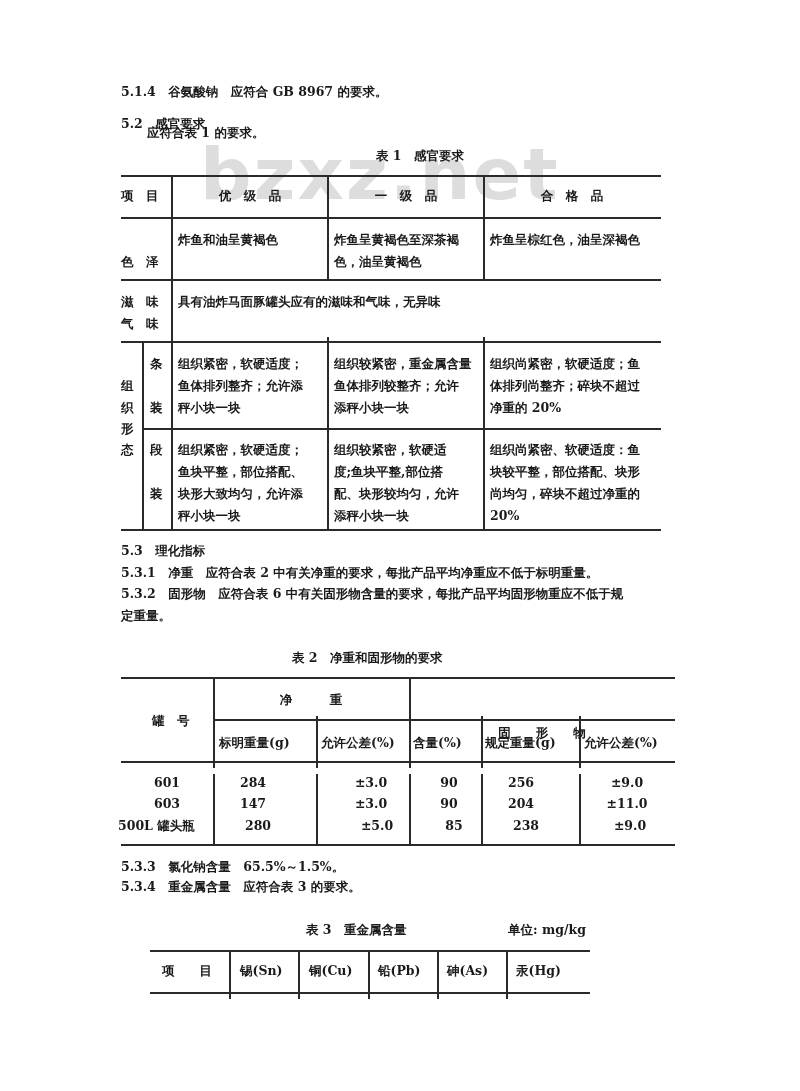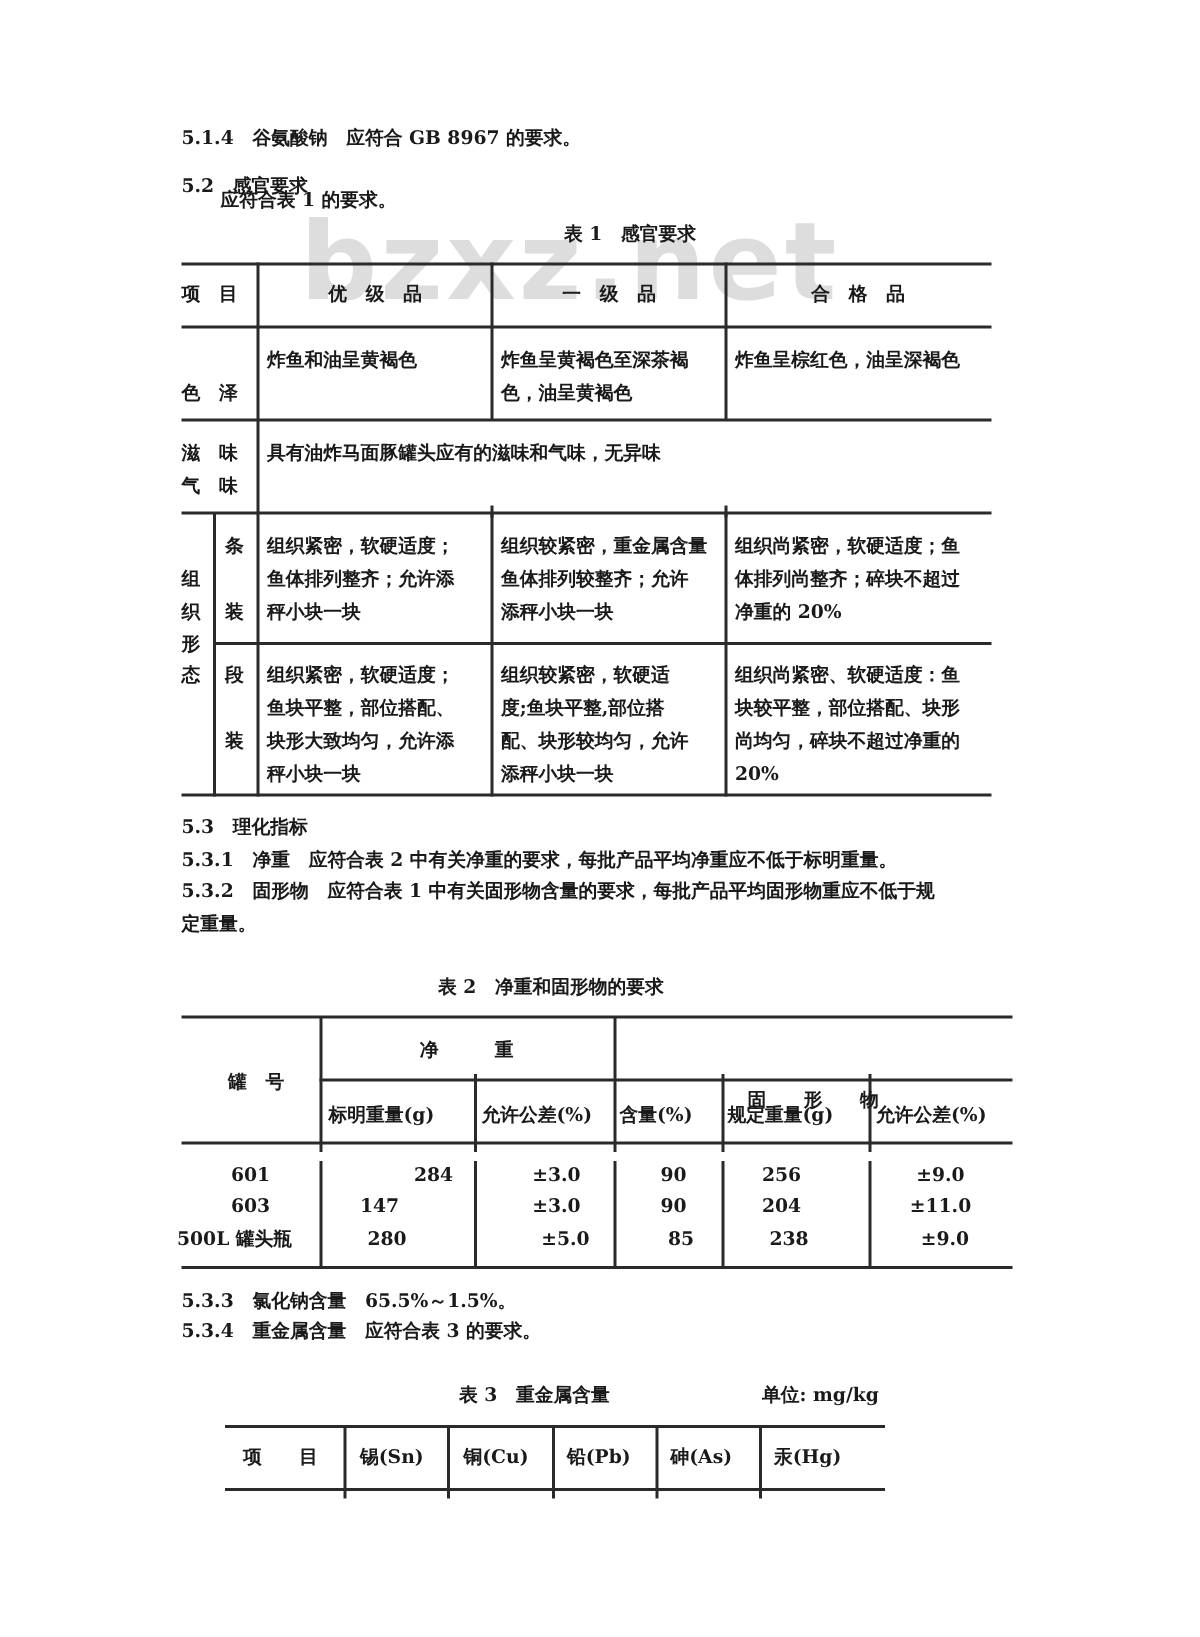--- a/index.html
+++ b/index.html
@@ -87,21 +87,21 @@
   <div class="cell" style="left:334px; top:486px;">配、块形较均匀，允许</div>
   <div class="cell" style="left:334px; top:508px;">添秤小块一块</div>
   <div class="cell" style="left:490px; top:442px;">组织尚紧密、软硬适度：鱼</div>
   <div class="cell" style="left:490px; top:464px;">块较平整，部位搭配、块形</div>
   <div class="cell" style="left:490px; top:486px;">尚均匀，碎块不超过净重的</div>
   <div class="cell" style="left:490px; top:508px;">20%</div>
 </div>
 
 <div class="abs txt" style="left:121px; top:543px;">5.3　理化指标</div>
 <div class="abs txt" style="left:121px; top:565px;">5.3.1　净重　应符合表 2 中有关净重的要求，每批产品平均净重应不低于标明重量。</div>
-<div class="abs txt" style="left:121px; top:586px;">5.3.2　固形物　应符合表 1 中有关固形物含量的要求，每批产品平均固形物重应不低于规</div>
+<div class="abs txt" style="left:121px; top:586px;">5.3.2　固形物　应符合表 6 中有关固形物含量的要求，每批产品平均固形物重应不低于规</div>
 <div class="abs txt" style="left:121px; top:608px;">定重量。</div>
 <div class="abs txt" style="left:292px; top:650px;">表 2　净重和固形物的要求</div>
 
 <div>
   <div class="hr" style="left:121px; width:554px; top:677px;"></div>
   <div class="hr" style="left:213px; width:462px; top:719px;"></div>
   <div class="hr" style="left:121px; width:554px; top:761px;"></div>
   <div class="hr" style="left:121px; width:554px; top:844px;"></div>
 
   <div class="vr" style="left:213px; top:678px; height:90px;"></div>
@@ -120,21 +120,21 @@
   <div class="cell center" style="left:409px; width:266px; top:725px;">固　　形　　物</div>
 
   <div class="cell" style="left:219px; top:735px;">标明重量(g)</div>
   <div class="cell" style="left:321px; top:735px;">允许公差(%)</div>
   <div class="cell" style="left:413px; top:735px;">含量(%)</div>
   <div class="cell" style="left:485px; top:735px;">规定重量(g)</div>
   <div class="cell" style="left:584px; top:735px;">允许公差(%)</div>
 
   <div>
     <div class="cell center" style="left:121px; width:92px; top:775px;">601</div>
-    <div class="cell center" style="left:213px; width:80px; top:775px;margin-left:36px;">284</div>
+    <div class="cell center" style="left:213px; width:80px; top:775px;">284</div>
     <div class="cell center" style="left:316px; width:110px; top:775px;">±3.0</div>
     <div class="cell center" style="left:409px; width:80px; top:775px;">90</div>
     <div class="cell center" style="left:481px; width:80px; top:775px;">256</div>
     <div class="cell center" style="left:579px; width:96px; top:775px;">±9.0</div>
   </div>
   <div>
     <div class="cell center" style="left:121px; width:92px; top:796px;">603</div>
     <div class="cell center" style="left:213px; width:80px; top:796px;">147</div>
     <div class="cell center" style="left:316px; width:110px; top:796px;">±3.0</div>
     <div class="cell center" style="left:409px; width:80px; top:796px;">90</div>

